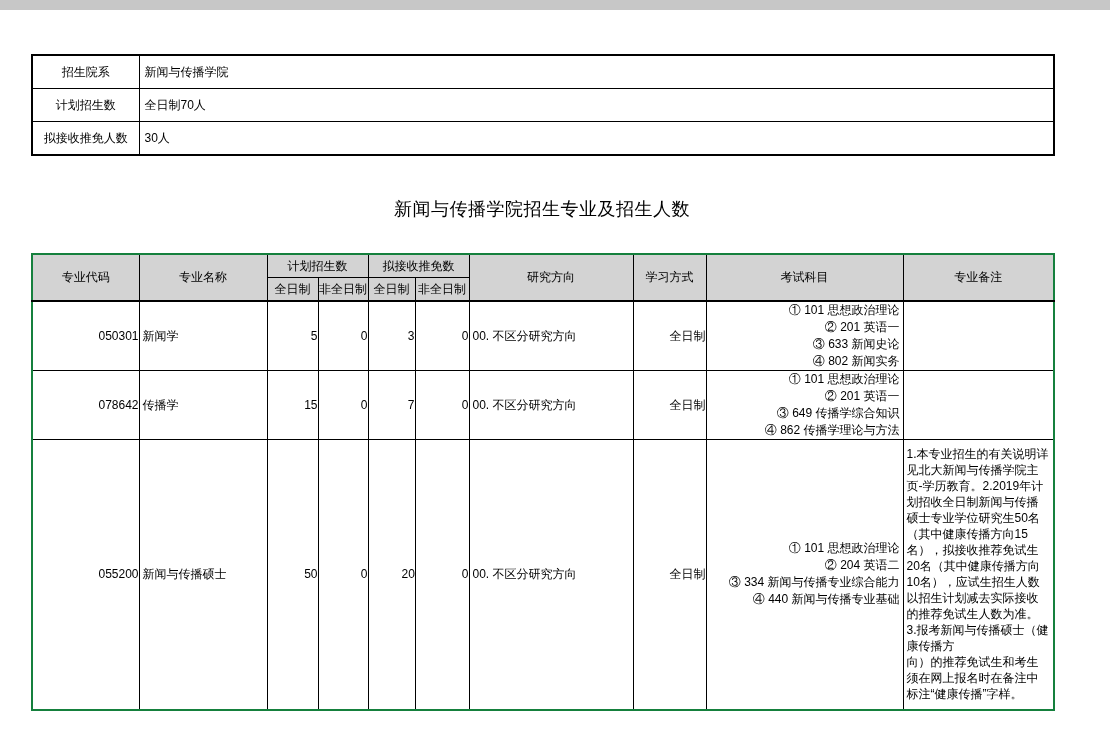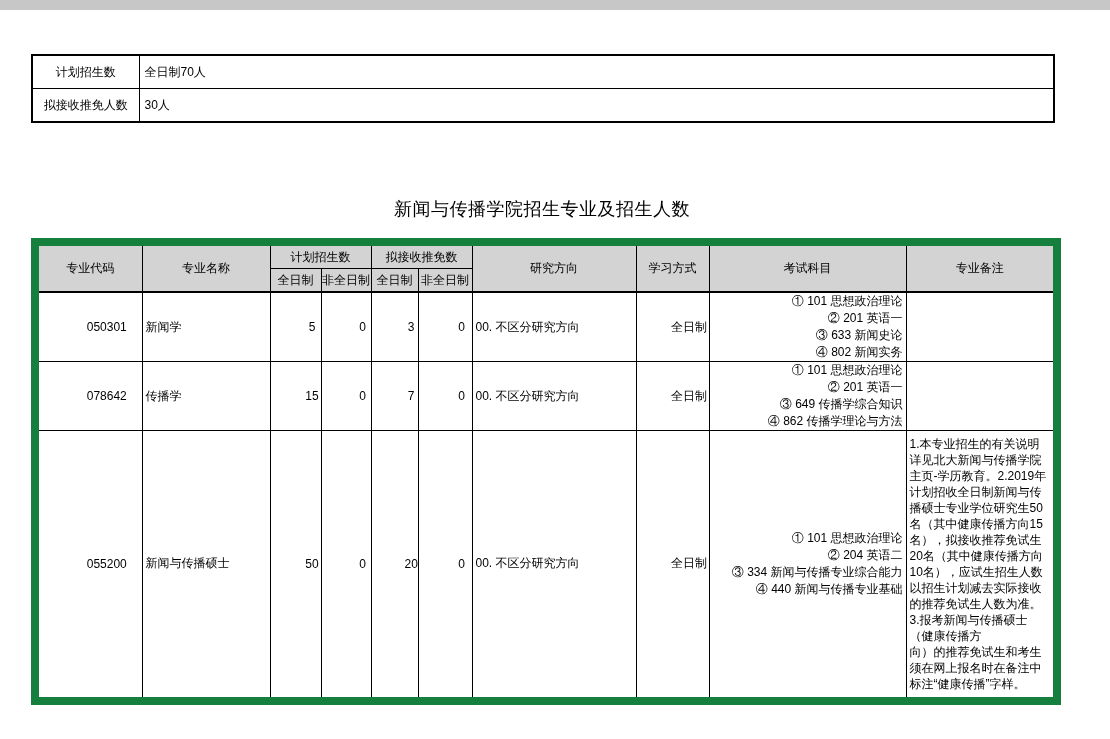--- a/index.html
+++ b/index.html
@@ -33,39 +33,39 @@
   .info-table td.label { text-align:center; }
   .info-table td.value { text-align:left; padding:0 5px; }
   
   .title {
     position:absolute; top:197px; left:31px; width:1022px;
     text-align:center;
     font-size:18px; font-weight:normal;
     letter-spacing:0.5px;
   }
   
-  .main-table { top:238px; width:1022px; border:8px solid #15803d; }
+  .main-table { top:253px; width:1022px; border:2px solid #15803d; }
   .main-table th, .main-table td {
     border:1px solid #000;
     font-size:12px;
     font-weight:normal;
     padding:0;
     overflow:hidden;
     vertical-align:middle;
   }
   .main-table thead th {
     background:#d3d3d3;
     text-align:center;
     height:22px;
   }
   .main-table tbody tr.row-1 { height:69px; }
   .main-table tbody tr.row-2 { height:69px; }
   .main-table tbody tr.row-3 { height:270px; }
   .main-table tbody tr:first-child td { border-top:2px solid #000; }
-  .main-table td.center { text-align:center;padding-left:33px; }
+  .main-table td.center { text-align:right;padding-left:33px; }
   .main-table td.left   { text-align:left; padding:0 3px; }
   .main-table td.subjects {
     text-align:right; padding:0 3px;
     white-space:pre-line;
     line-height:17px;
   }
   .main-table td.remark {
     text-align:left; padding:0 3px;
     white-space:pre-line;
     line-height:16px;
@@ -76,20 +76,24 @@
 <body>
 
 <div class="topbar"></div>
 
 <table class="info-table">
   <colgroup>
       <col style="width:107px">
       <col style="width:915px">
     </colgroup>
   <tbody>
+      <tr>
+    <td class="label">招生院系</td>
+    <td class="value">新闻与传播学院</td>
+  </tr>
   <tr>
     <td class="label">计划招生数</td>
     <td class="value">全日制70人</td>
   </tr>
   <tr>
     <td class="label">拟接收推免人数</td>
     <td class="value">30人</td>
   </tr>
 </tbody>
   </table>

